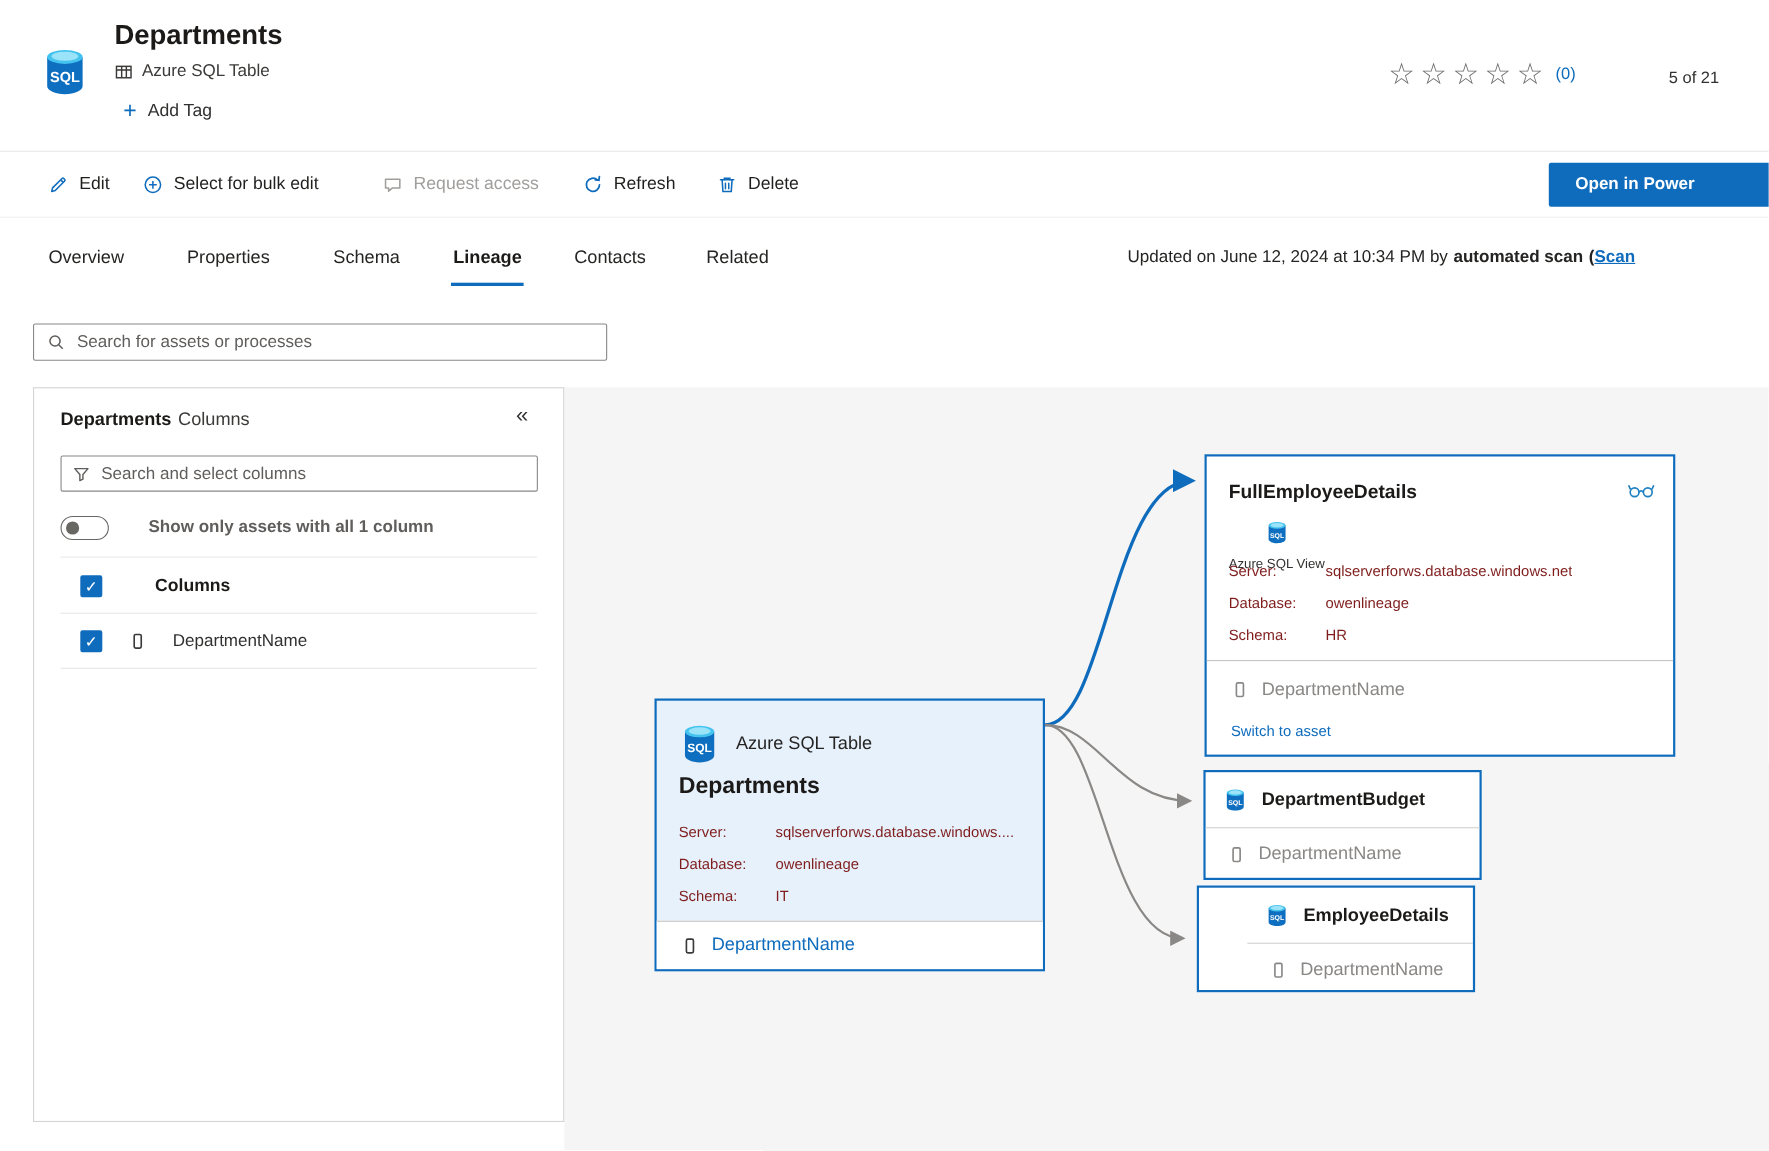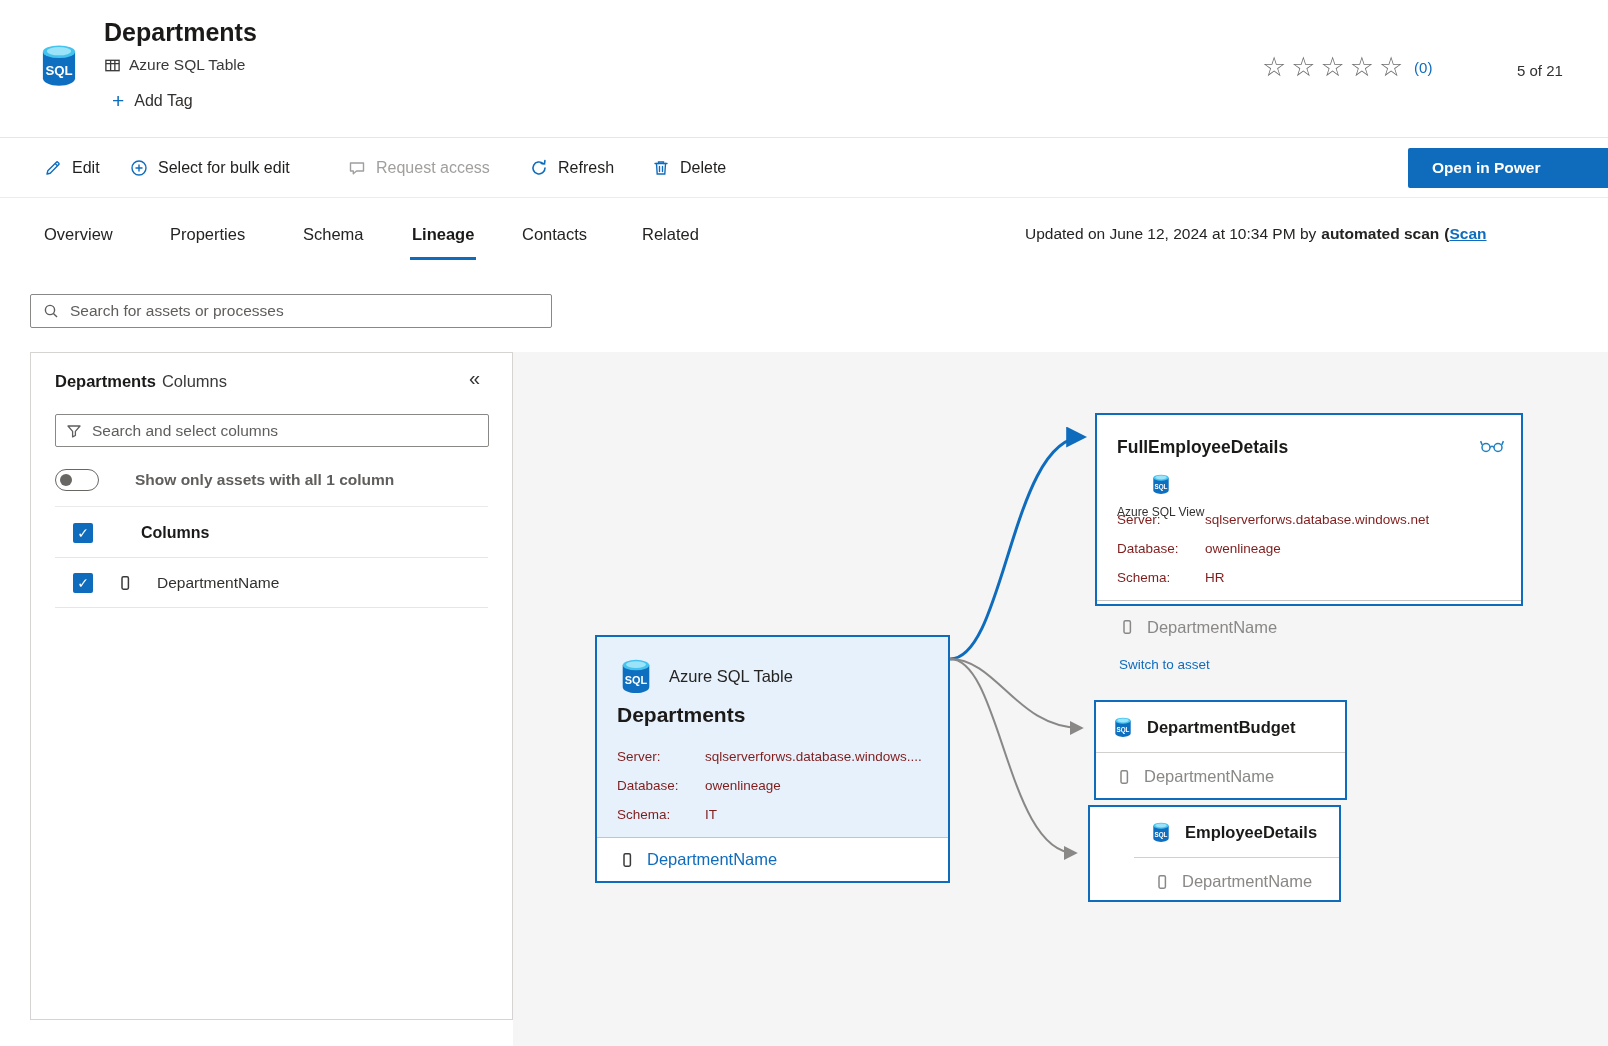--- a/index.html
+++ b/index.html
@@ -97,21 +97,21 @@
   .nr-title { position:absolute; left:20px; top:66px; font-size:21px; font-weight:700; color:#1b1a19; }
   .kv-list { position:absolute; left:20px; right:12px; }
   .nr-kv { top:105px; }
   .kv { display:flex; height:29px; align-items:center; font-size:13.5px; color:#7f1d1d; }
   .kv .k { width:88px; flex:none; }
   .kv .v { white-space:nowrap; overflow:hidden; }
   .nr-footer { position:absolute; left:0; right:0; bottom:0; height:44px; background:#fff;
     border-top:1px solid #c7c5c3; display:flex; align-items:center; gap:12px; padding-left:22px; }
   .nr-footer .lbl { font-size:16.5px; color:#0f6cbd; }
 
-  .node-full { left:582px; top:61px; width:428px; height:193px;padding-left:41px; }
+  .node-full { left:582px; top:61px; width:428px; height:275px;padding-left:41px; }
   .nf-title { position:absolute; left:20px; top:22px; font-size:17.5px; font-weight:700; color:#1b1a19; }
   .nf-glasses { position:absolute; right:16px; top:22px; color:#2080c0; cursor:pointer; }
   .nf-type { position:absolute; left:20px; top:58px; display:flex; align-items:center; gap:10px; font-size:12px; color:#323130;flex-direction:column; }
   .nf-kv { top:90px; }
   .nf-divider { position:absolute; left:0; right:0; top:185px; border-top:1px solid #c7c5c3; }
   .nf-colrow { position:absolute; left:22px; top:192px; height:40px; display:flex; align-items:center; gap:12px; }
   .gray-col { font-size:16.5px; color:#8a8886; }
   .nf-switch { position:absolute; left:22px; top:242px; font-size:13.5px; color:#0f6cbd; cursor:pointer; }
 
   .node-sm { width:253px; }

